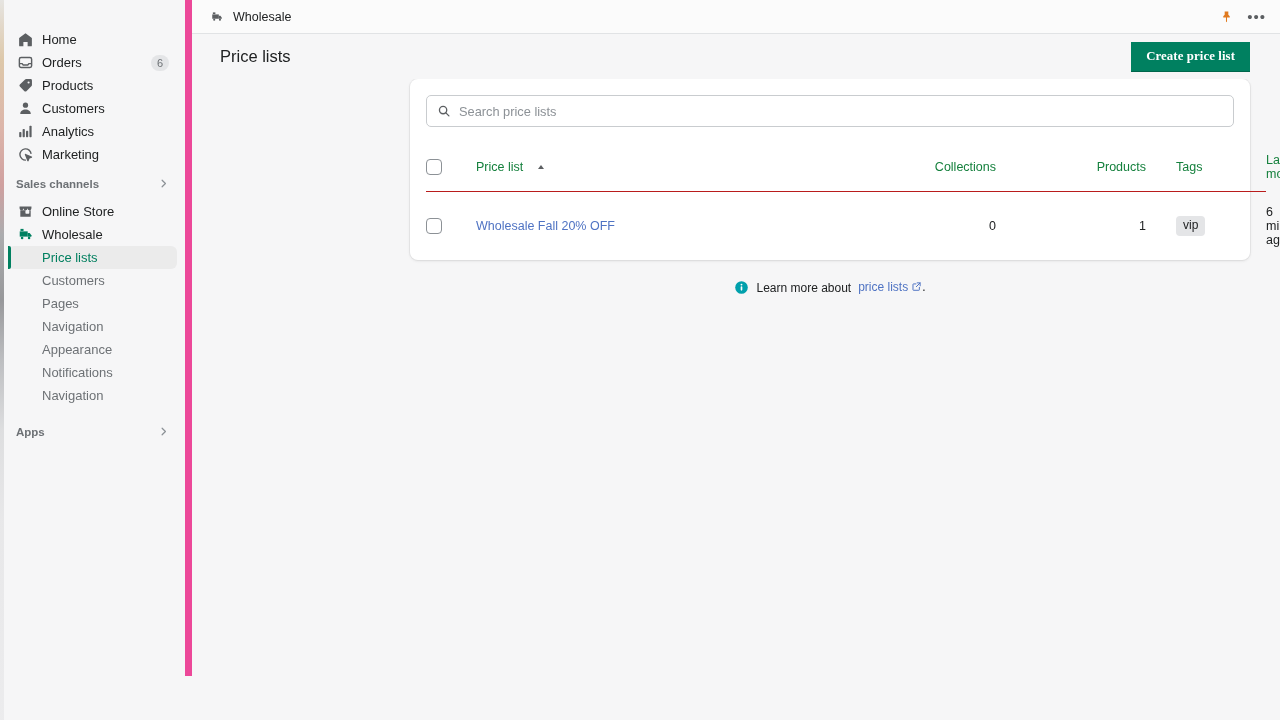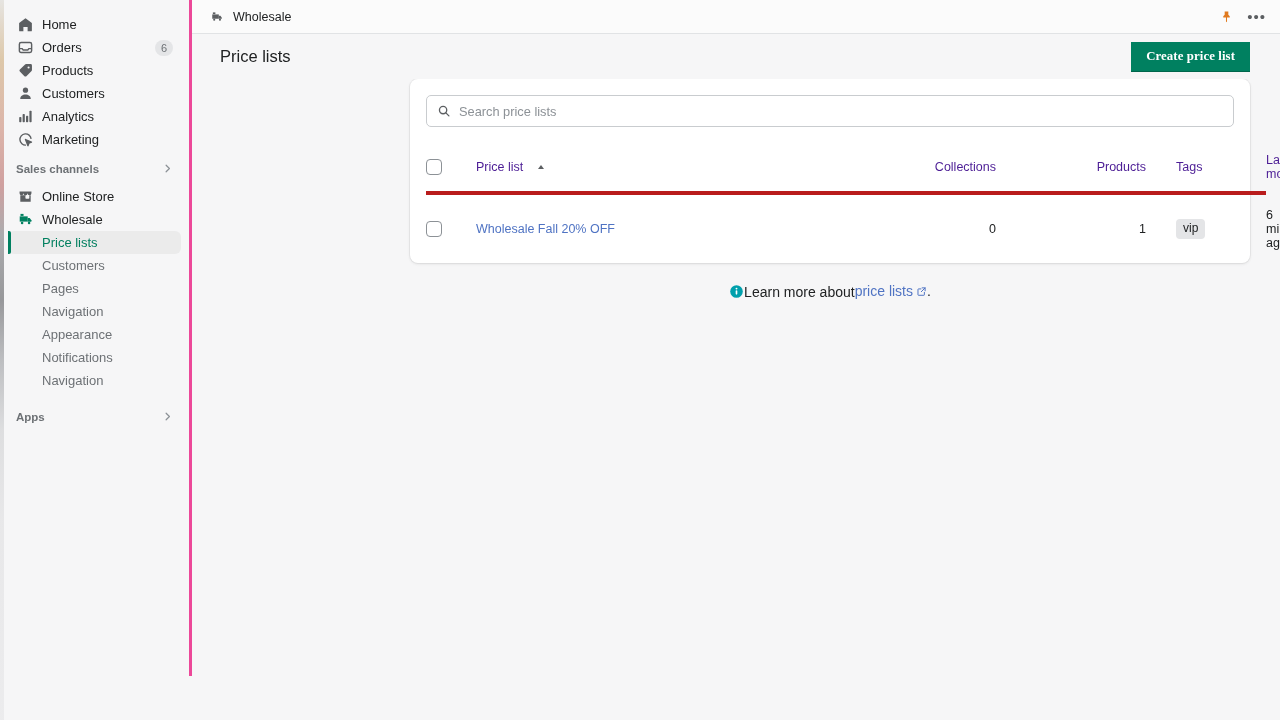--- a/index.html
+++ b/index.html
@@ -21,22 +21,22 @@
       #6e6f73 235px, #4a4b4f 300px, #8e9094 360px, #c9cacc 430px,
       #dcdcde 520px, #e3e3e5 720px);
     opacity: .55;
     z-index: 5;
   }
 
   
   .sidebar {
     width: 192px; height: 676px;
     background: #f6f6f7;
-    border-right: 3px solid #ec4899;
-    padding-top: 13px;
+    border-right: 7px solid #ec4899;
+    padding-top: 28px;
     position: relative;
     flex: 0 0 192px;
   }
   .nav-item {
     display: flex; align-items: center;
     height: 23px; margin: 0 8px 0 8px;
     padding: 0 8px 0 8px;
     border-radius: 6px;
     cursor: pointer; position: relative;
     font-size: 13px; color: #202223;
@@ -135,22 +135,22 @@
     border: none; outline: none; flex: 1;
     font-size: 12.8px; color: #202223;
     font-family: inherit; background: transparent;
   }
   .search-input::placeholder { color: #8c9196; }
 
   
   table { width: 100%; border-collapse: collapse; table-layout: fixed; }
   th, td { font-weight: normal; text-align: left; }
   thead th {
-    font-size: 12.5px; color: #4c1d95; padding: 10px 0 10px 0;
-    border-bottom: 4px solid #b91c1c;
+    font-size: 12.5px; color: #15803d; padding: 10px 0 10px 0;
+    border-bottom: 1px solid #b91c1c;
     vertical-align: middle;
   }
   tbody td {
     font-size: 12.5px; color: #202223; padding: 13px 0;
     vertical-align: middle;
   }
   .col-check { width: 50px; }
   .col-name  { width: 330px; }
   .col-coll  { width: 190px; text-align: right; }
   .col-prod  { width: 150px; text-align: right; }
@@ -172,21 +172,21 @@
     position: relative; top: -1px;
   }
   .rowlink { color: #4f73c3; text-decoration: none; cursor: pointer; font-size: 12.5px; }
   .tag {
     display: inline-block; background: #e4e5e7; color: #202223;
     border-radius: 4px; padding: 3px 7px; font-size: 12px; line-height: 1.1;
   }
 
   .learn {
     display: flex; align-items: center; justify-content: center;
-    margin-top: 20px; font-size: 14px; color: #202223;
+    gap: 7px; margin-top: 20px; font-size: 12px; color: #202223;
   }
   .learn .iico { display: flex; }
   .learn a { color: #4f73c3; text-decoration: none; cursor: pointer; }
   .ext { display: inline-block; margin-left: 3px; vertical-align: -1px; }
 </style>
 </head>
 <body>
 
 <div class="app">
 

